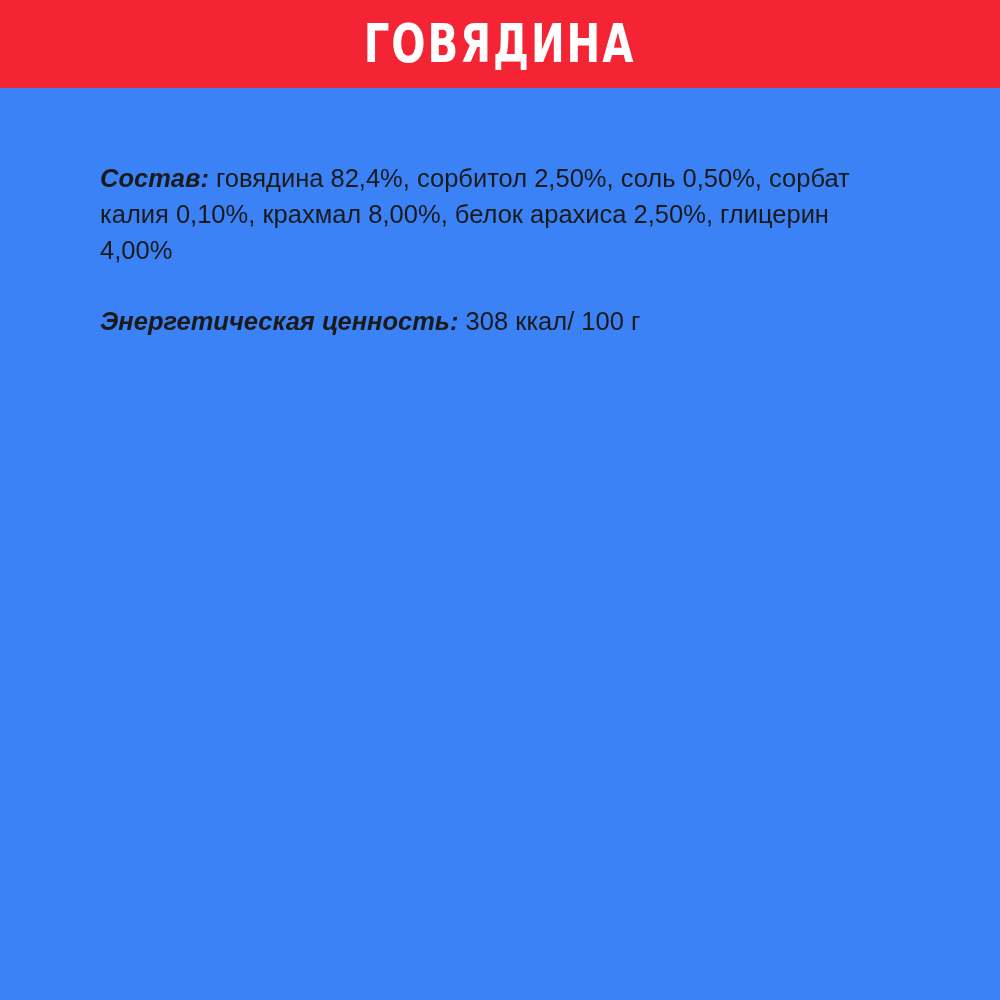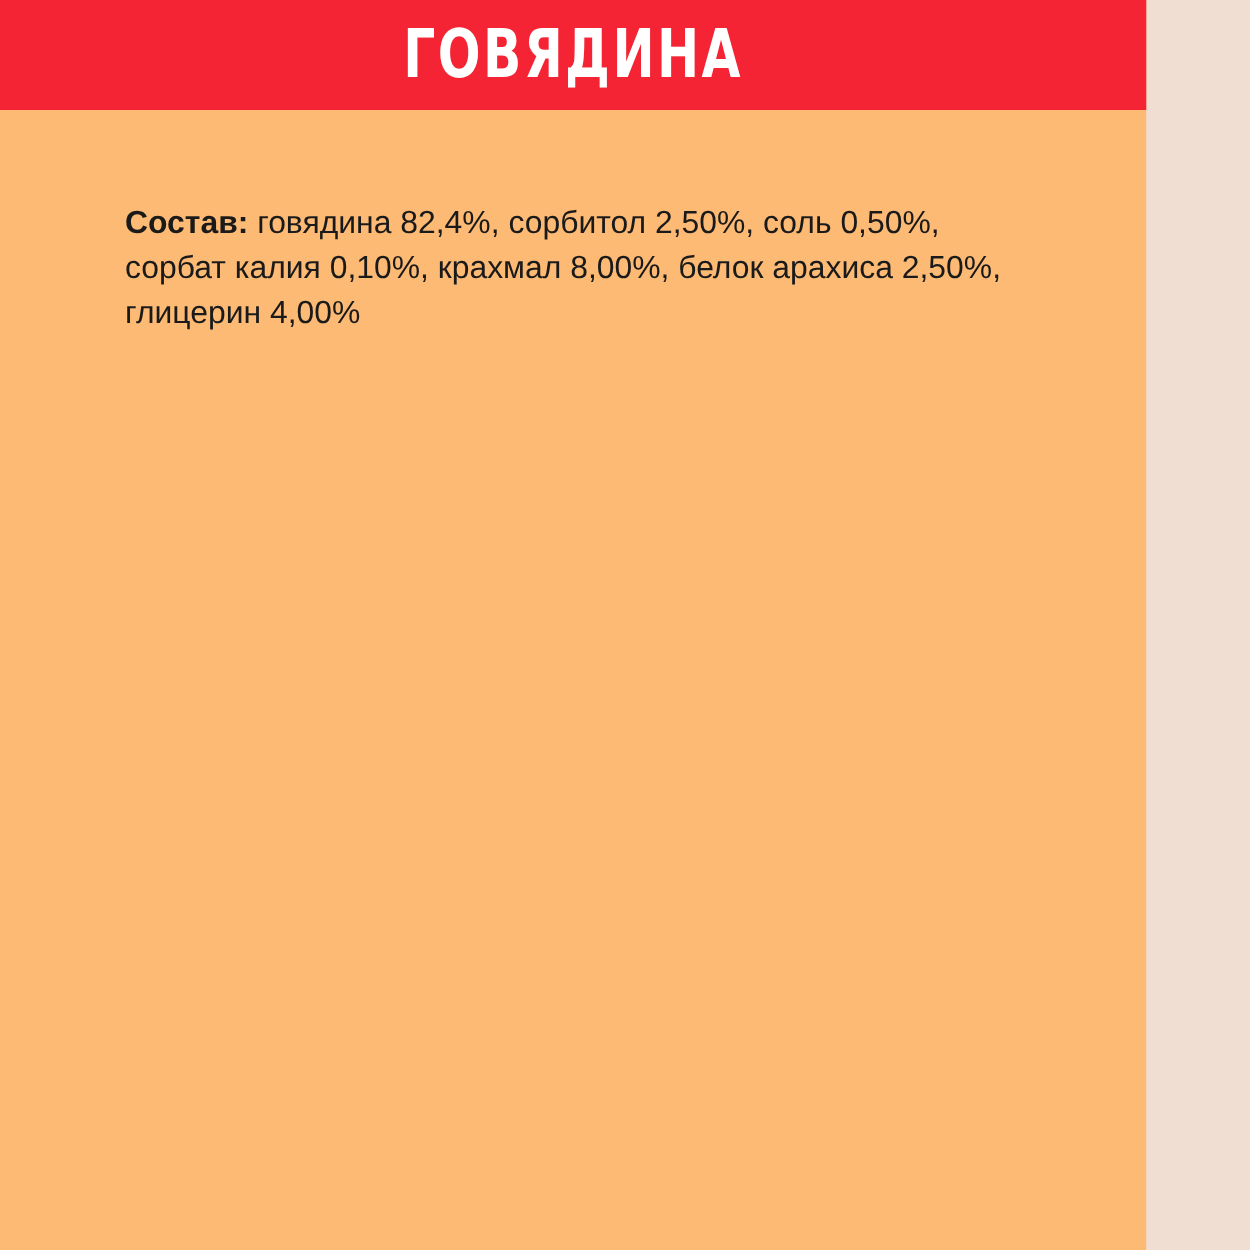--- a/index.html
+++ b/index.html
@@ -8,23 +8,23 @@
   }
   body {
     width: 1000px;
     height: 1000px;
     background: #f0ded2;
     font-family: "Liberation Sans", sans-serif;
     overflow: hidden;
   }
   .page {
     position: relative;
-    width: 917px;
+    width: 1000px;
     height: 1000px;
-    background: #fdba74;
+    background: #3b82f6;
     box-sizing: border-box;
   }
   .header-band {
     width: 100%;
     height: 88px;
     background: #f42434;
     display: flex;
     align-items: center;
     justify-content: center;
     box-sizing: border-box;
@@ -50,20 +50,21 @@
     color: #1a1a1a;
     margin: 0 0 34px 0;
     max-width: 810px;
     text-align: left;
   }
   .para:last-child {
     margin-bottom: 0;
   }
   .para .lbl {
     font-weight: bold;
+    font-style: italic;
   }
   .para .val {
     font-weight: normal;
   }
   .spaced .val {
     word-spacing: 2px;
   }
 </style>
 </head>
 <body>
@@ -74,15 +75,18 @@
     <div class="header-title">ГОВЯДИНА</div>
   </div>
 
   <div class="content">
 
     <p class="para">
       <span class="lbl">Состав:</span><span class="val"> говядина 82,4%, сорбитол 2,50%, соль 0,50%, сорбат калия 0,10%, крахмал 8,00%, белок арахиса 2,50%, глицерин 4,00%</span>
     </p>
 
 
+    <p class="para">
+      <span class="lbl">Энергетическая ценность:</span><span class="val"> 308 ккал/ 100 г</span>
+    </p>
 
   </div>
 </div>
 
 </body></html>

